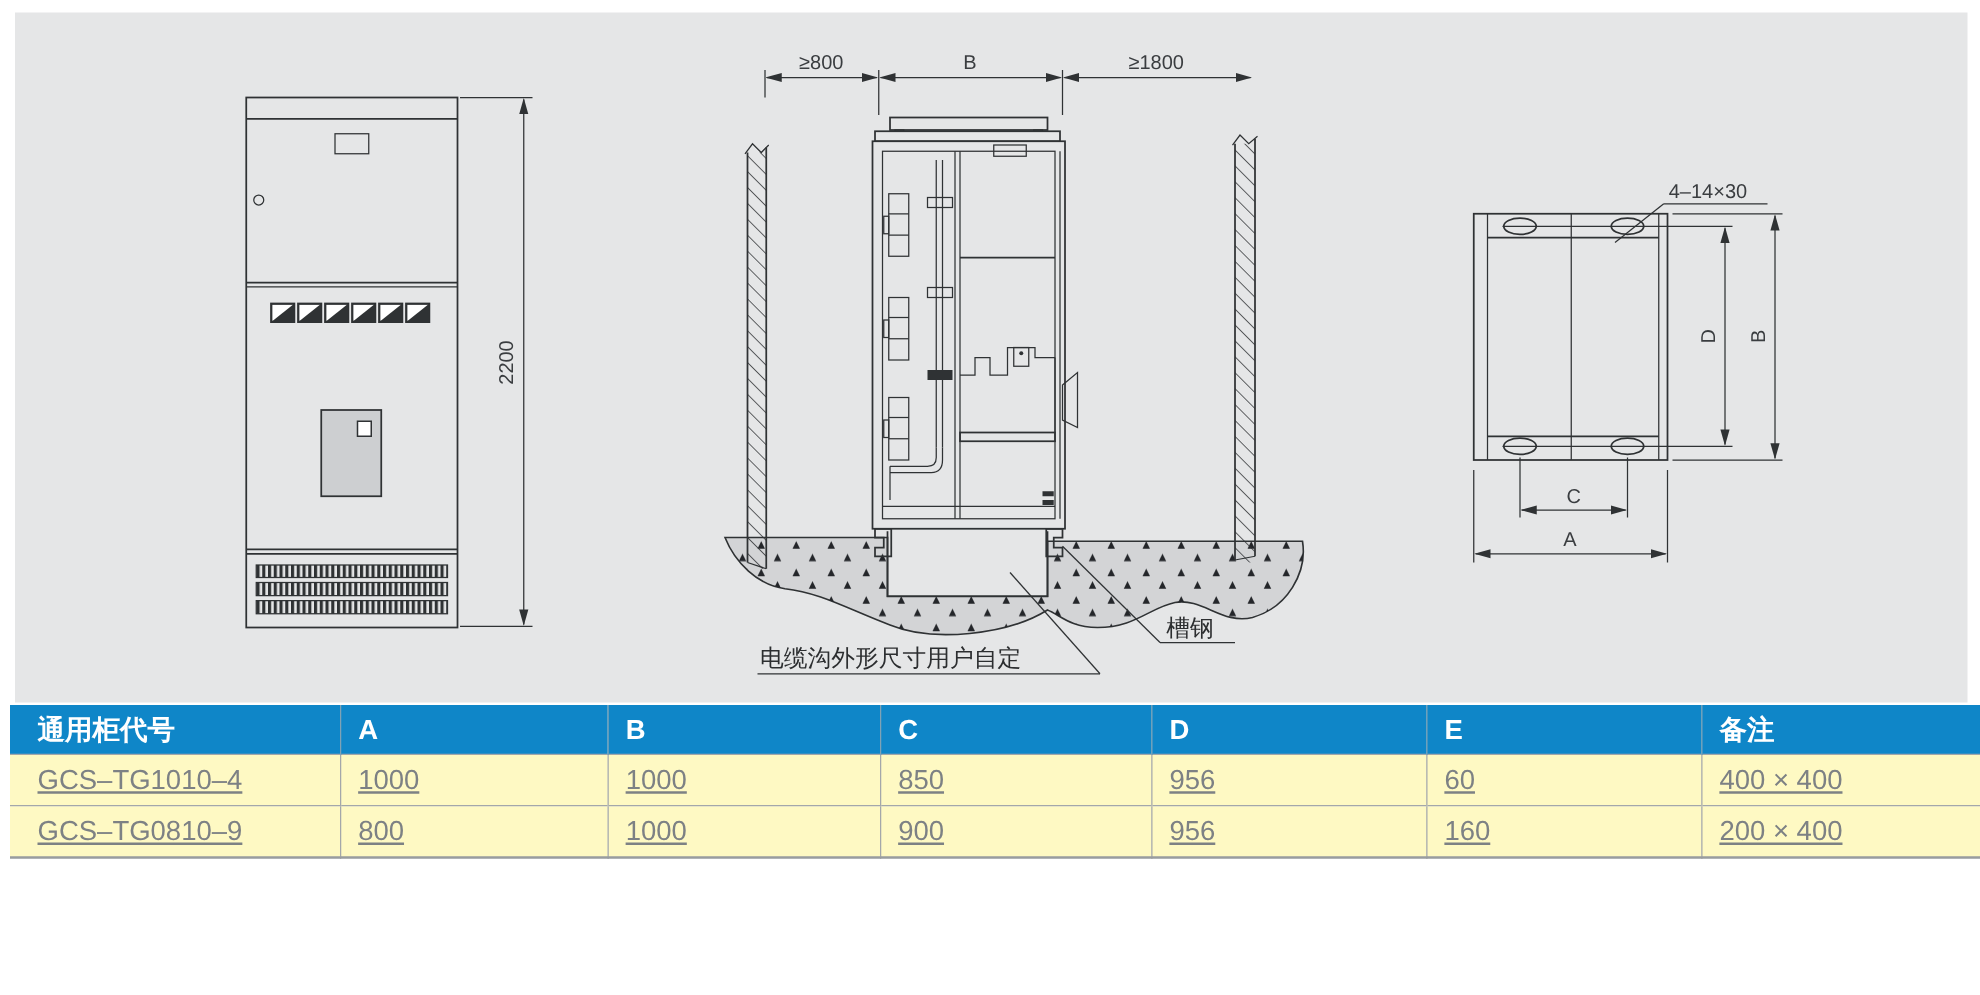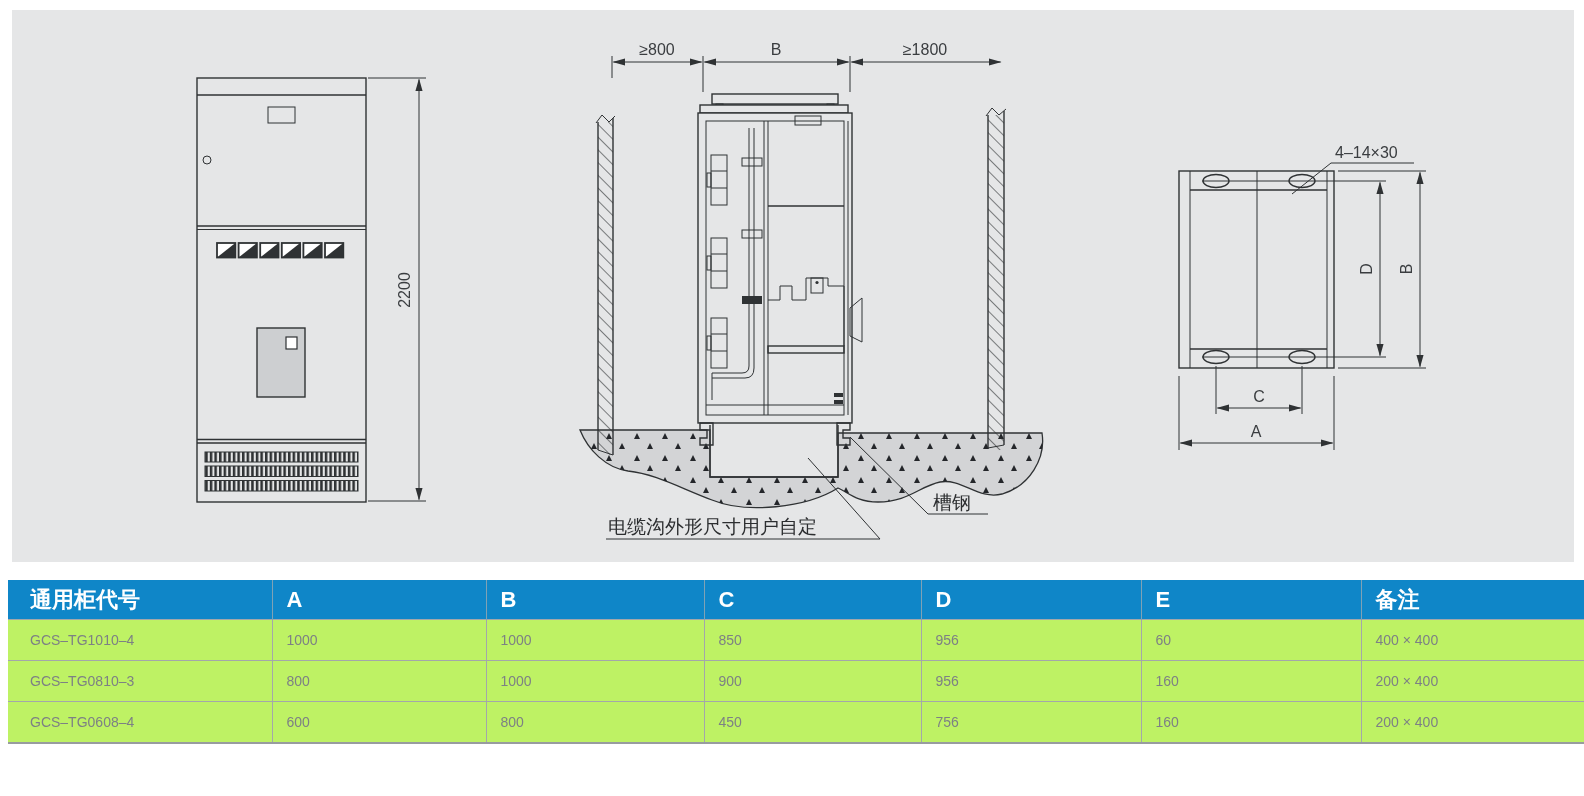--- a/index.html
+++ b/index.html
@@ -19,34 +19,34 @@
   
   .ln{stroke:var(--line);stroke-width:1.4;fill:none;}
   .lt{stroke:var(--line);stroke-width:1;fill:none;}
   .dim{stroke:var(--line);stroke-width:1;fill:none;}
   .fp{fill:var(--panel);}
   .blk{fill:var(--line);}
   .txt{font:16px "Liberation Sans","DejaVu Sans",sans-serif;fill:#3a3d40;}
   .cjk{font:19px "Liberation Sans","DejaVu Sans",sans-serif;fill:#2c2e30;}
   
   .spec{
-    position:absolute;left:8px;top:580px;width:1576px;
+    position:absolute;left:8px;top:564px;width:1576px;
     border-collapse:collapse;table-layout:fixed;
     border-bottom:2px solid #989c9f;
   }
   .spec th{
     background:var(--hdr);color:#ffffff;font-size:22px;font-weight:bold;
     text-align:left;height:39px;padding:0 0 0 14px;
     border-left:1px solid #7fa2b5;
   }
   .spec th:first-child{padding-left:22px;border-left:none;}
   .spec td{
-    height:40px;font-size:14px;color:var(--rowtext);
-    padding:0 0 0 14px;background:#bef264;
-    border-top:1px solid var(--border);border-left:1px solid var(--border);
+    height:40px;font-size:22px;color:var(--rowtext);
+    padding:0 0 0 14px;background:#fef9c3;
+    border-top:1px solid var(--border);border-left:1px solid var(--border);text-decoration:underline;
   }
   .spec td:first-child{padding-left:22px;border-left:none;}
 </style>
 </head>
 <body>
 
 <div class="panel">
 <svg width="1562" height="552" viewBox="0 0 1562 552">
   <defs>
     <marker id="ar" viewBox="0 0 12 8" refX="11" refY="4" markerWidth="13" markerHeight="9" orient="auto-start-reverse">
@@ -308,31 +308,22 @@
     <tr>
       <td>GCS–TG1010–4</td>
       <td>1000</td>
       <td>1000</td>
       <td>850</td>
       <td>956</td>
       <td>60</td>
       <td>400 × 400</td>
     </tr>
     <tr>
-      <td>GCS–TG0810–3</td>
+      <td>GCS–TG0810–9</td>
       <td>800</td>
       <td>1000</td>
       <td>900</td>
       <td>956</td>
       <td>160</td>
       <td>200 × 400</td>
     </tr>
-    <tr>
-      <td>GCS–TG0608–4</td>
-      <td>600</td>
-      <td>800</td>
-      <td>450</td>
-      <td>756</td>
-      <td>160</td>
-      <td>200 × 400</td>
-    </tr>
   </tbody>
 </table>
 
 </body></html>

